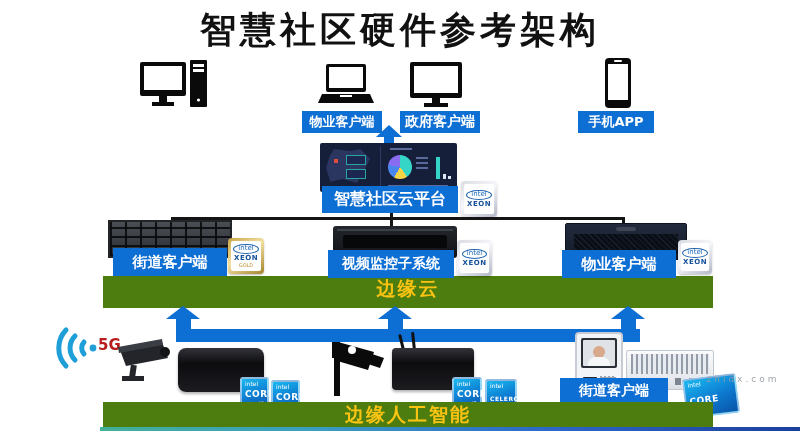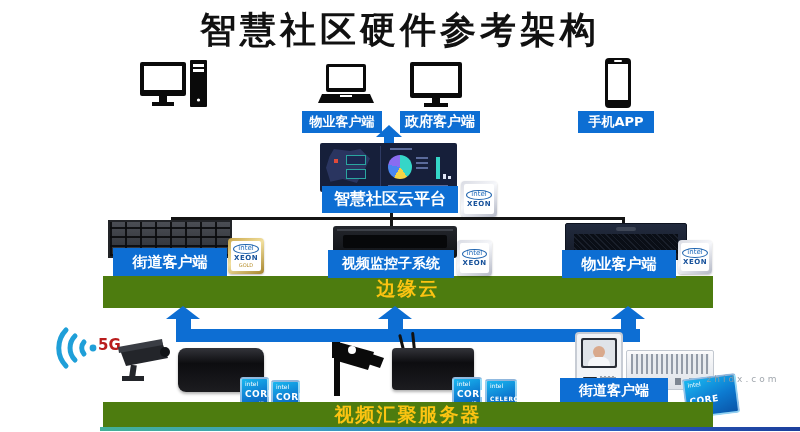--- a/index.html
+++ b/index.html
@@ -264,21 +264,21 @@
     <span class="cc-line1 small">CELERON</span>
     <span class="cc-line2"></span>
   </div>
   <div class="abs chip-core" style="left:684px;top:376px;width:54px;height:40px;transform:rotate(-7deg)">
     <span class="cc-brand">intel</span>
     <span class="cc-line1">CORE</span>
     <span class="cc-line2"></span>
   </div>
 
   <div class="abs bigbar" style="left:103px;top:402px;width:610px;height:26px">
-    <span class="barlabel">视频汇聚服务器</span>
+    <span class="barlabel">边缘人工智能</span>
   </div>
 
   <div class="abs gradline" style="left:100px;top:427px;width:700px;height:4px"></div>
 
   <div class="abs" style="left:688px;top:374px;width:110px;text-align:center;z-index:5">
     <div class="wmdom">zhidx.com</div>
   </div>
 
 </div>
 

